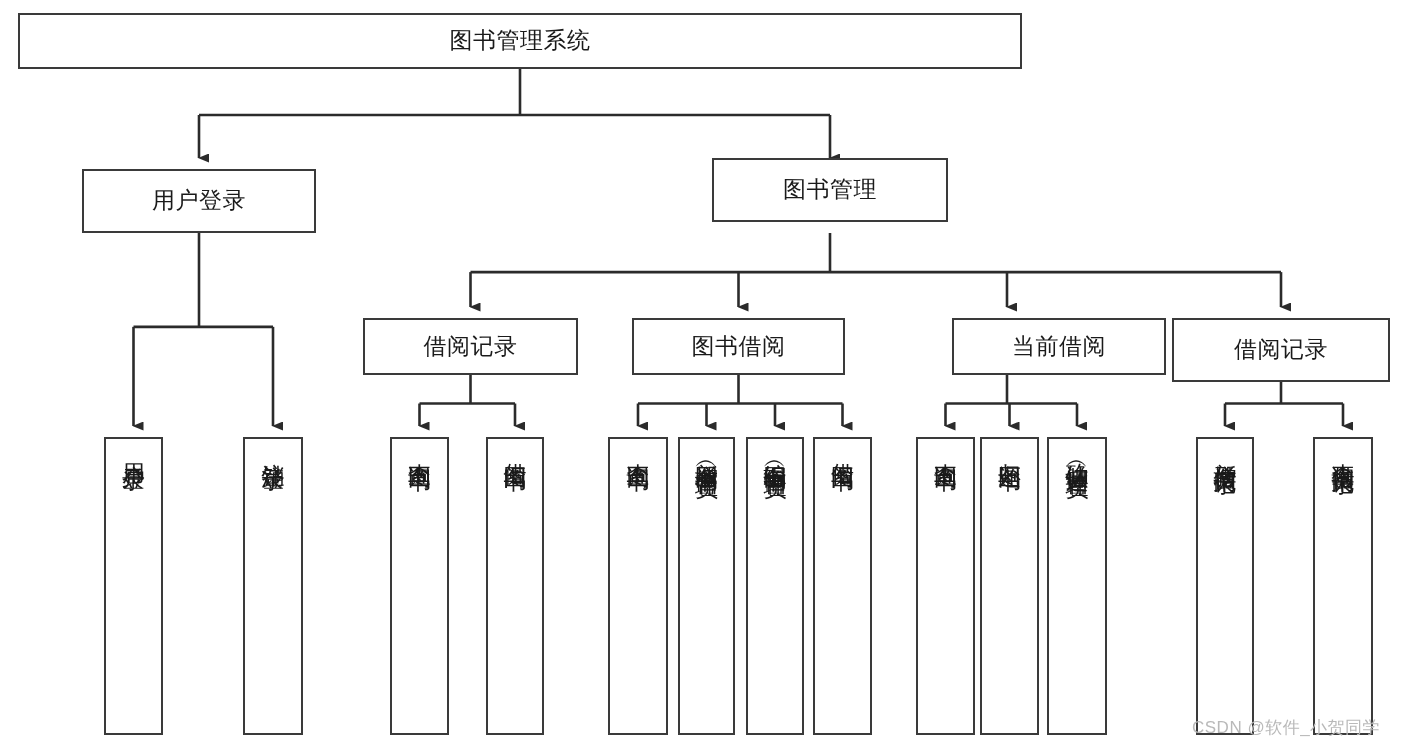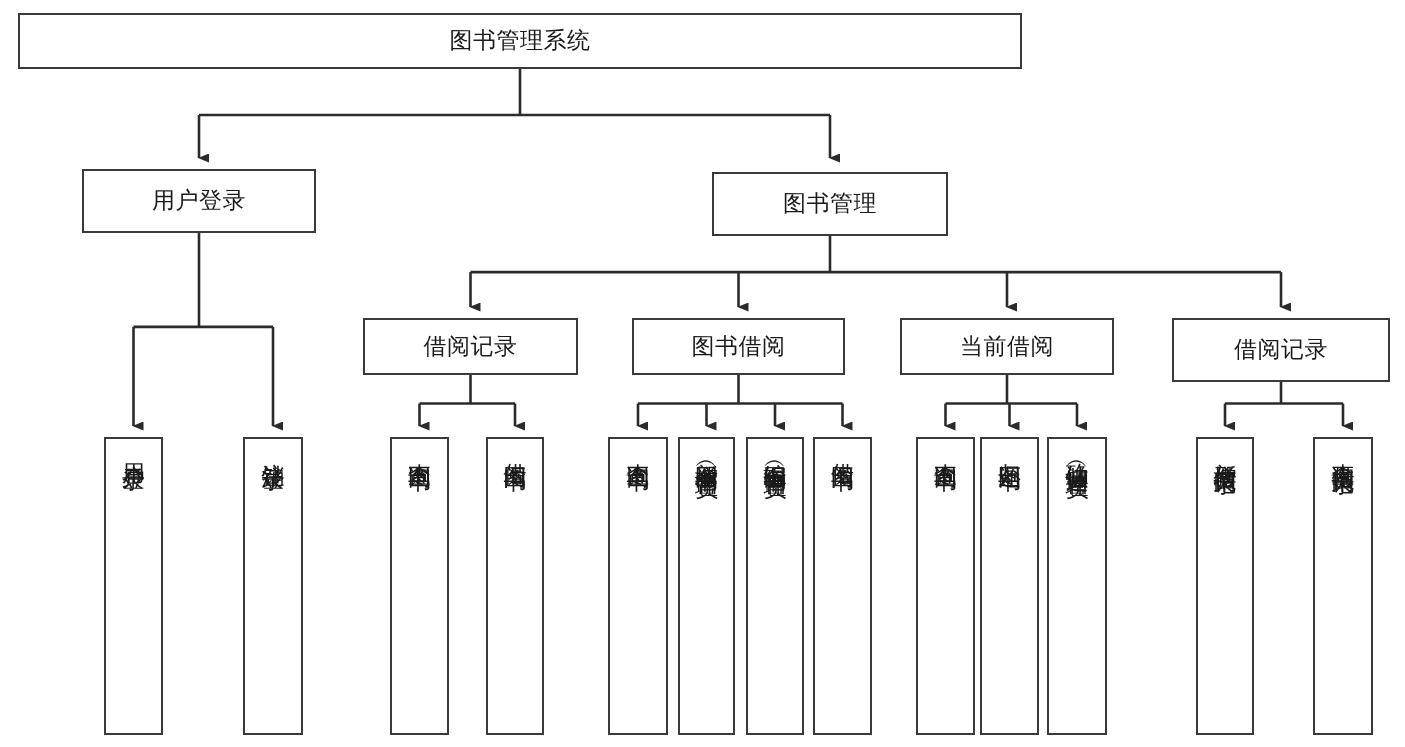--- a/index.html
+++ b/index.html
@@ -113,30 +113,30 @@
       </g>
   </svg>
 
   <div id="nodes">
       <div class="node horizontal" style="left: 18px; top: 13px; width: 1004px; height: 56px;">
         <span class="label">图书管理系统</span>
       </div>
       <div class="node horizontal" style="left: 82px; top: 169px; width: 234px; height: 64px;">
         <span class="label">用户登录</span>
       </div>
-      <div class="node horizontal" style="left: 712px; top: 172px; width: 236px; height: 64px;">
+      <div class="node horizontal" style="left: 712px; top: 158px; width: 236px; height: 64px;">
         <span class="label">图书管理</span>
       </div>
       <div class="node horizontal" style="left: 363px; top: 318px; width: 215px; height: 57px;">
         <span class="label">借阅记录</span>
       </div>
       <div class="node horizontal" style="left: 632px; top: 318px; width: 213px; height: 57px;">
         <span class="label">图书借阅</span>
       </div>
-      <div class="node horizontal" style="left: 900px; top: 318px; width: 214px; height: 57px;">
+      <div class="node horizontal" style="left: 952px; top: 318px; width: 214px; height: 57px;">
         <span class="label">当前借阅</span>
       </div>
       <div class="node horizontal" style="left: 1172px; top: 318px; width: 218px; height: 64px;">
         <span class="label">借阅记录</span>
       </div>
       <div class="node vertical" style="left: 104px; top: 437px; width: 59px; height: 298px;">
         <span class="label">用户登录</span>
       </div>
       <div class="node vertical" style="left: 243px; top: 437px; width: 60px; height: 298px;">
         <span class="label">注销登录</span>
@@ -169,14 +169,15 @@
         <span class="label">确认归还（管理员）</span>
       </div>
       <div class="node vertical" style="left: 1196px; top: 437px; width: 58px; height: 298px;">
         <span class="label">新增借阅记录</span>
       </div>
       <div class="node vertical" style="left: 1313px; top: 437px; width: 60px; height: 298px;">
         <span class="label">查询借阅记录</span>
       </div>
     </div>
 
+  <div id="watermark">CSDN @软件_小贺同学</div>
 
 </div>
 
 </body></html>

